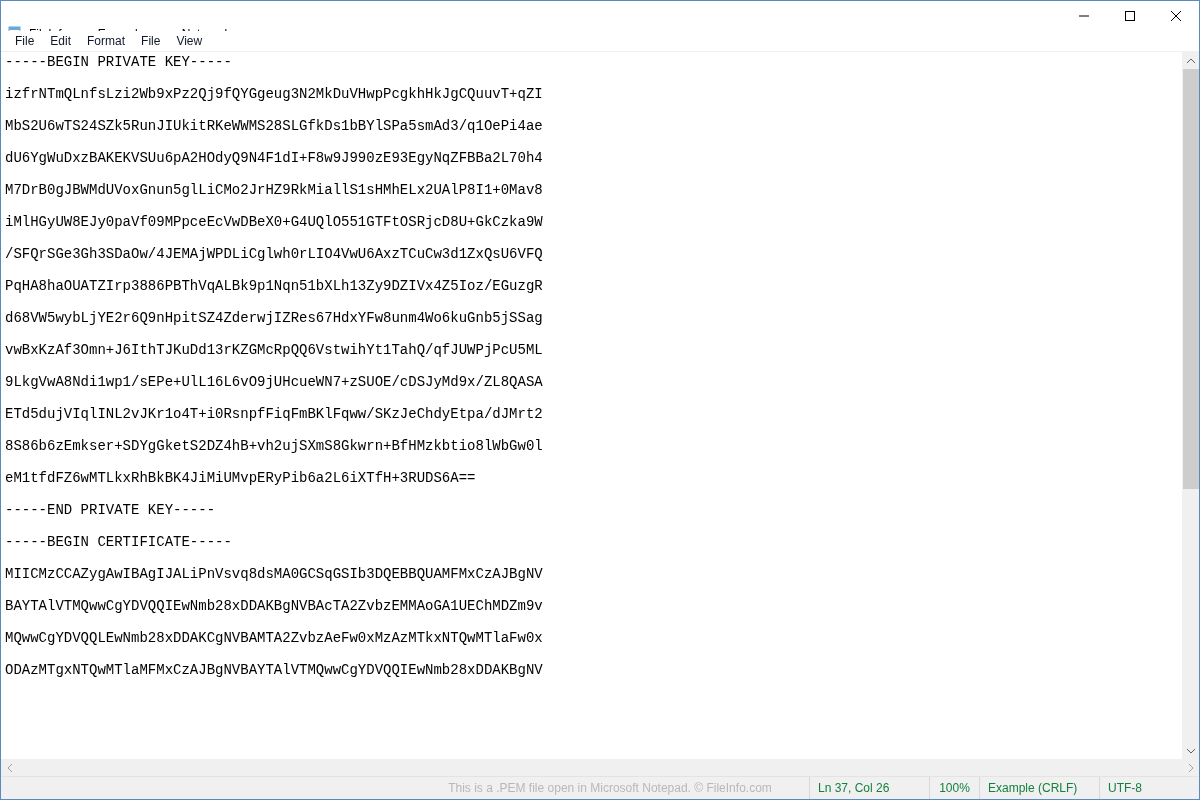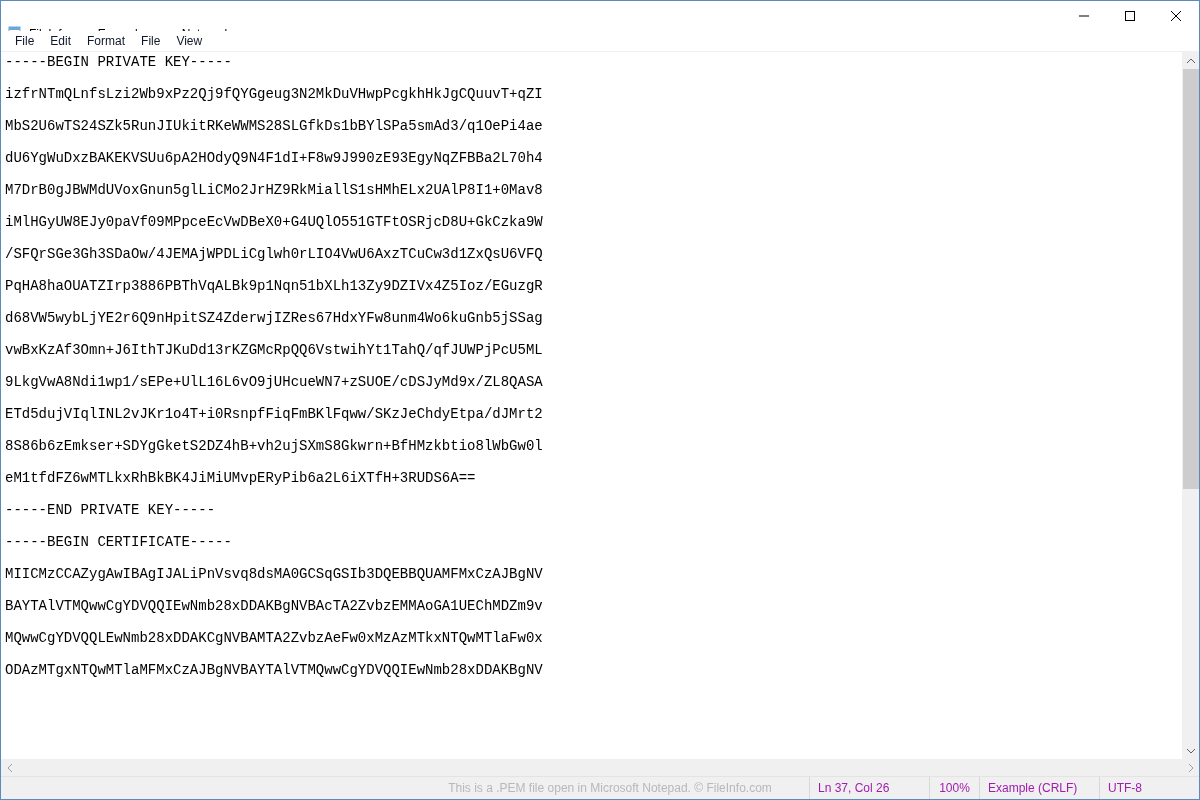--- a/index.html
+++ b/index.html
@@ -20,21 +20,21 @@
   .vscroll-track { position: absolute; top: 17px; bottom: 17px; left: 0; right: 0; background: #f0f0f0; }
   .vscroll-thumb { position: absolute; top: 0; left: 0; right: 0; height: 420px; background: #cdcdcd; }
   .vscroll-btn { position: absolute; left: 0; right: 0; height: 17px; display:flex; align-items:center; justify-content:center; color:#606060;}
   .vscroll-btn.top { top: 0; }
   .vscroll-btn.bot { bottom: 0; }
   .hscroll { height: 17px; background: #f0f0f0; display: flex; align-items: center; justify-content: space-between; }
   .hscroll-btn { width: 17px; height: 17px; display:flex; align-items:center; justify-content:center; color:#a0a0a0;}
   .statusbar { height: 23px; background: #f0f0f0; border-top: 1px solid #e3e3e3; display: flex; align-items: center; font-size: 12px; color: #555; position: relative; }
   .status-caption { position: absolute; left: 0; right: 0; text-align: center; color: #b8b8b8; pointer-events: none; margin-left: 20px; }
   .status-group { display: flex; height: 100%; margin-left: auto; }
-  .status-cell { border-left: 1px solid #d8d8d8; padding: 0 8px; display: flex; align-items: center; color: #a21caf; min-width: 60px; justify-content: flex-start; }
+  .status-cell { border-left: 1px solid #d8d8d8; padding: 0 8px; display: flex; align-items: center; color: #15803d; min-width: 60px; justify-content: flex-start; }
   .status-cell.ln { min-width: 120px; }
   .status-cell.zoom { min-width: 50px; justify-content:center;}
   .status-cell.ending { min-width: 120px; }
   .status-cell.enc { min-width: 100px; }
   .notepad-icon svg { width: 16px; height: 16px; display:block; }
 </style>
 </head>
 <body>
 
 <div class="window">

